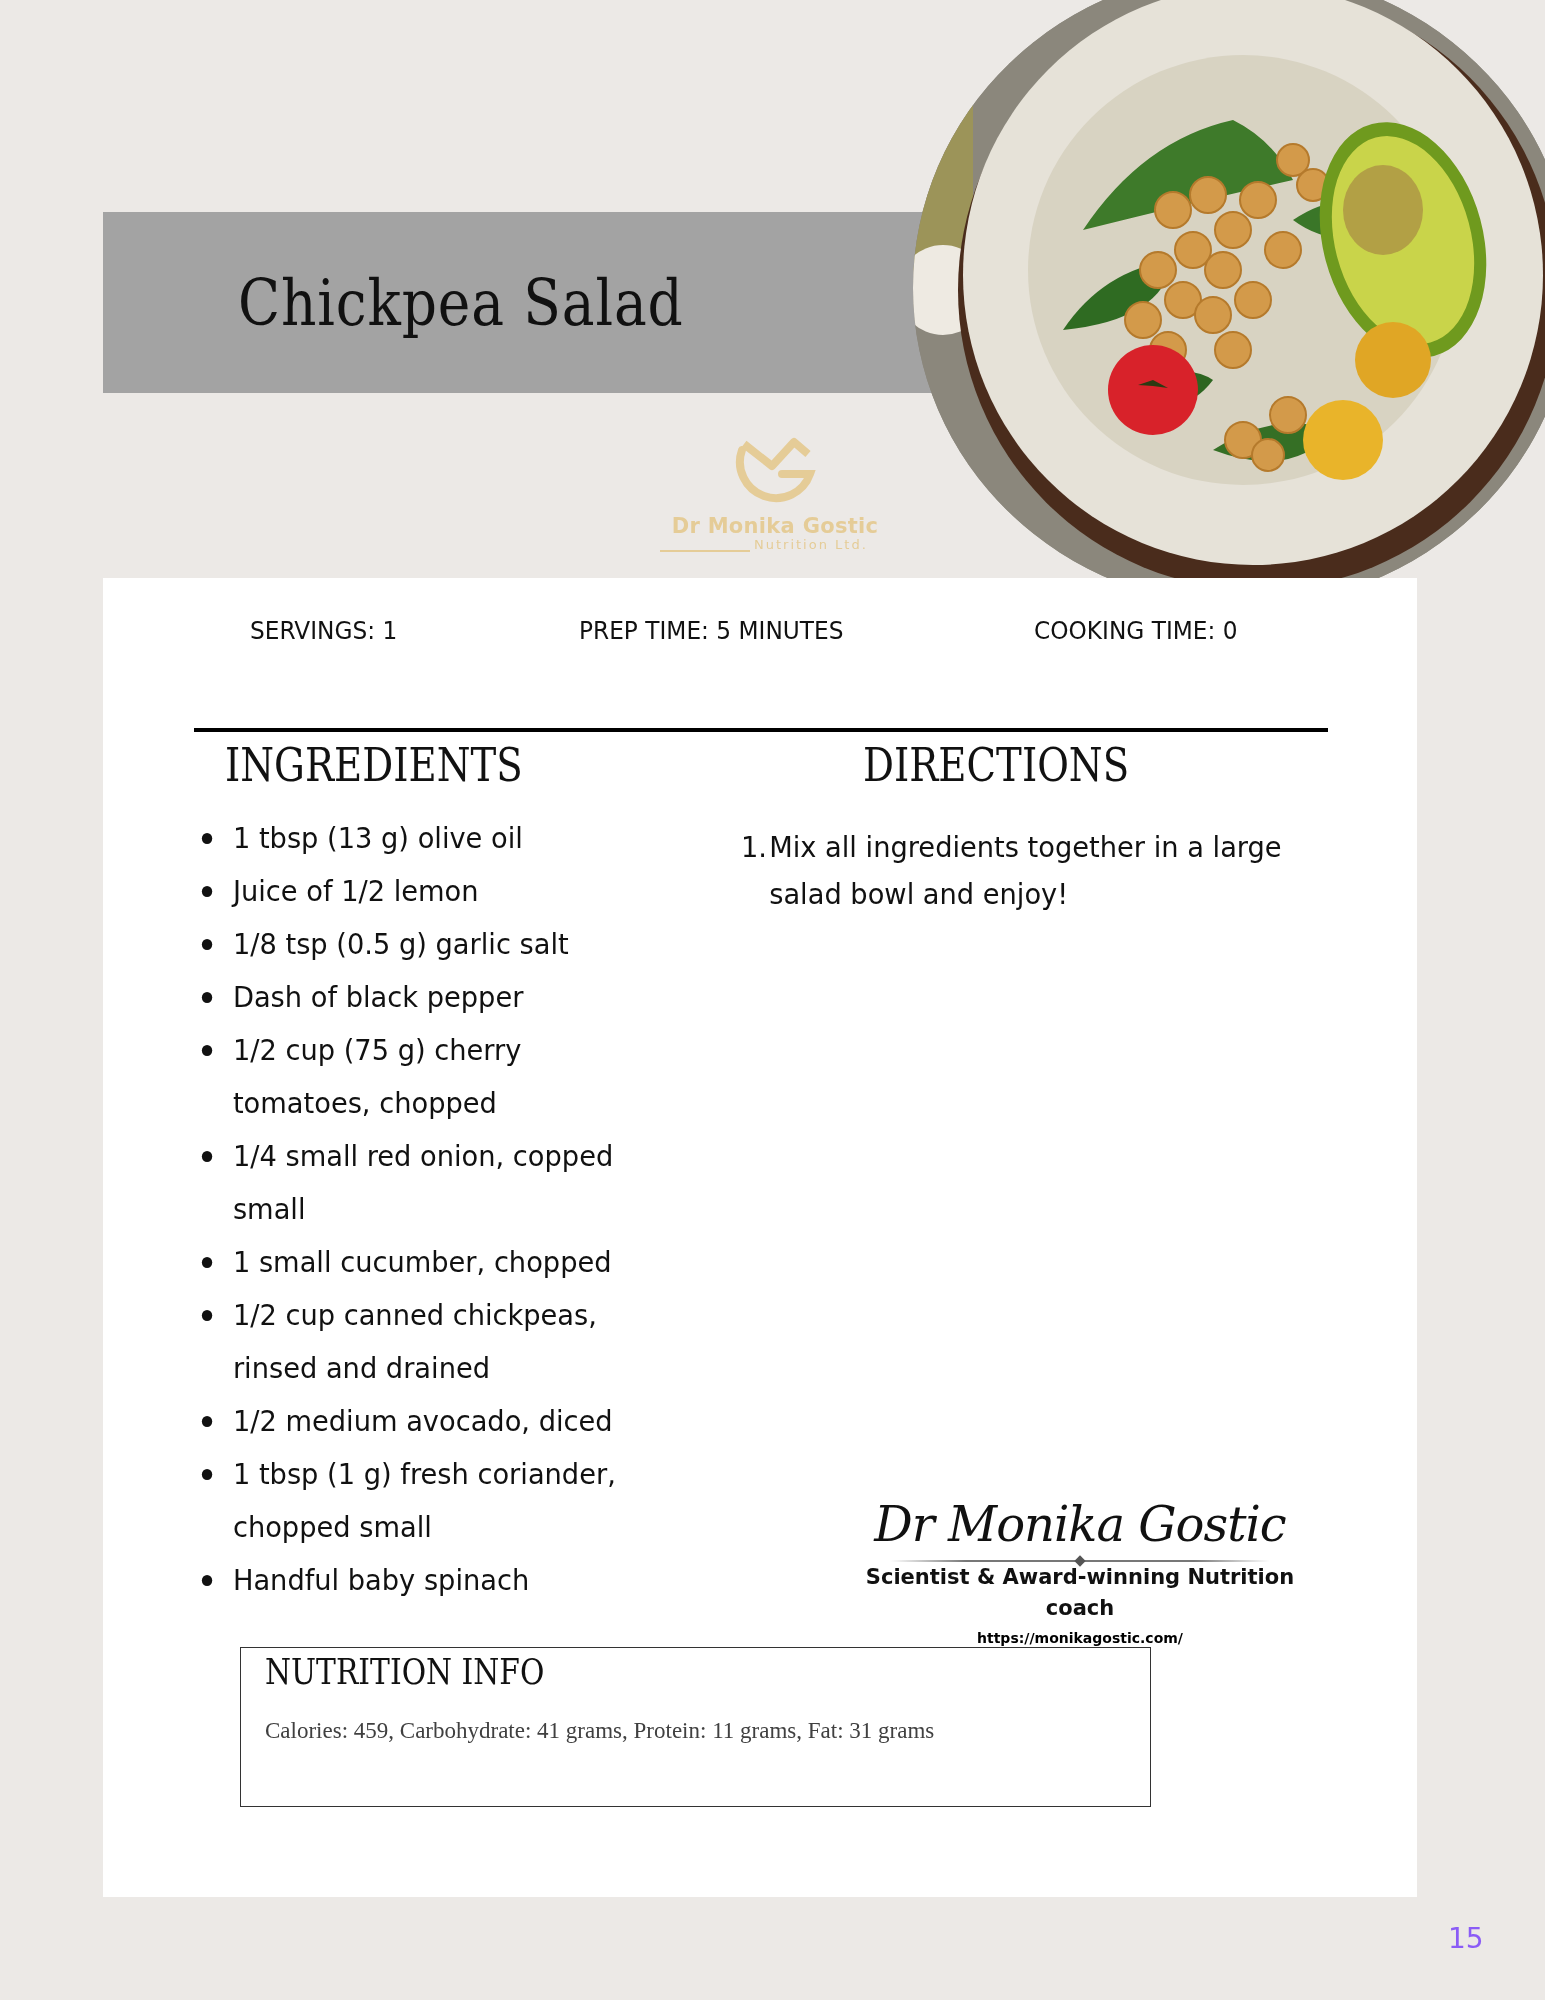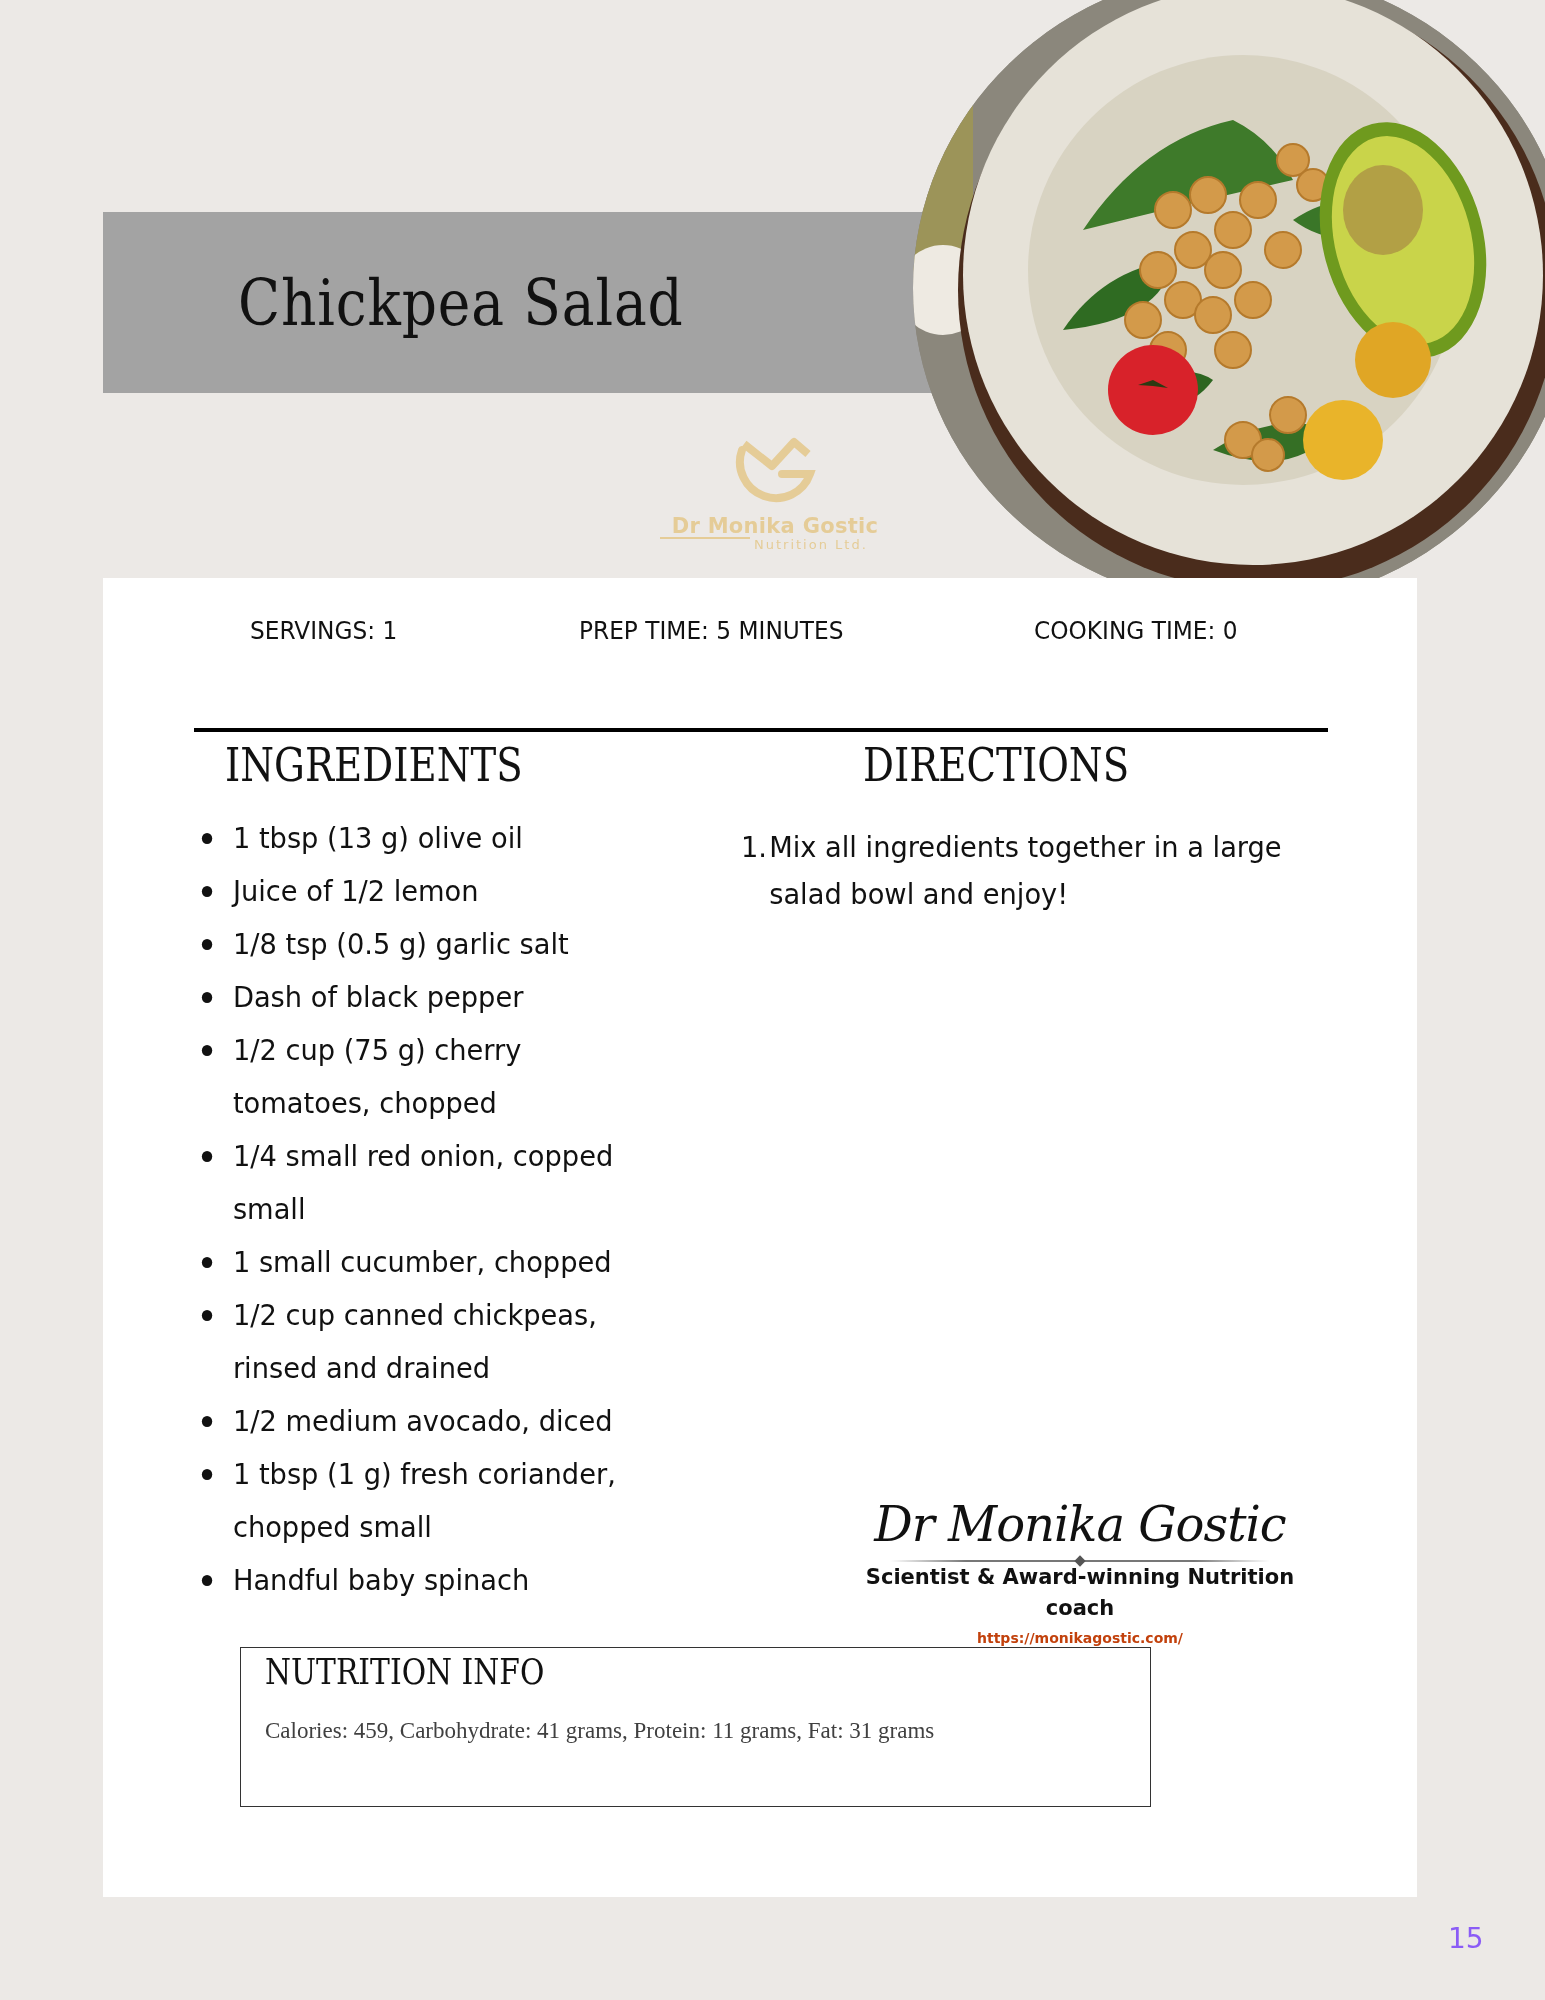--- a/index.html
+++ b/index.html
@@ -31,21 +31,21 @@
   .logo {
     position: absolute; left: 660px; top: 432px; width: 230px; height: 130px;
     text-align: center;
   }
   .logo svg { display: block; margin: 0 auto; }
   .logo .brand {
     font-family: "DejaVu Sans", sans-serif; font-weight: bold;
     font-size: 21px; color: #E5CC97; margin-top: 2px; letter-spacing: 0.3px;
     white-space: nowrap;
   }
-  .logo .sub-row { display: flex; align-items: flex-start; gap: 4px; margin-top: -1px; }
+  .logo .sub-row { display: flex; align-items: flex-end; gap: 4px; margin-top: -1px; }
   .logo .sub-line { flex: 0 0 90px; height: 2px; background: #E5CC97; }
   .logo .sub {
     font-size: 13px; color: #E5CC97; letter-spacing: 2px; white-space: nowrap;
   }
   .main-card {
     position: absolute; left: 103px; top: 578px; width: 1314px; height: 1319px;
     background: #fff;
   }
   .info-row span {
     position: absolute; top: 38px; font-size: 25px; color: #111; white-space: nowrap;
@@ -90,21 +90,21 @@
     position: relative; height: 2px; margin: 0 30px;
     background: linear-gradient(90deg, transparent, #777 20%, #777 80%, transparent);
   }
   .signature .sig-rule::after {
     content: ""; position: absolute; left: 50%; top: -3px; width: 8px; height: 8px;
     background: #555; transform: translateX(-50%) rotate(45deg);
   }
   .signature .role {
     font-size: 21px; font-weight: bold; color: #111; line-height: 31px; margin-top: 0;
   }
-  .signature .url { font-size: 14px; color: #c2410c; margin-top: 6px; font-weight: bold; }
+  .signature .url { font-size: 14px; color: #000000; margin-top: 6px; font-weight: bold; }
   .nutrition {
     position: absolute; left: 137px; top: 1069px; width: 911px; height: 160px;
     border: 1.5px solid #333;
   }
   .nutrition h2 {
     position: absolute; left: 24px; top: 4px;
     font-family: "DejaVu Serif", serif; font-weight: normal; font-size: 35px;
     white-space: nowrap; transform: scaleX(0.85); transform-origin: left center;
   }
   .nutrition p {

